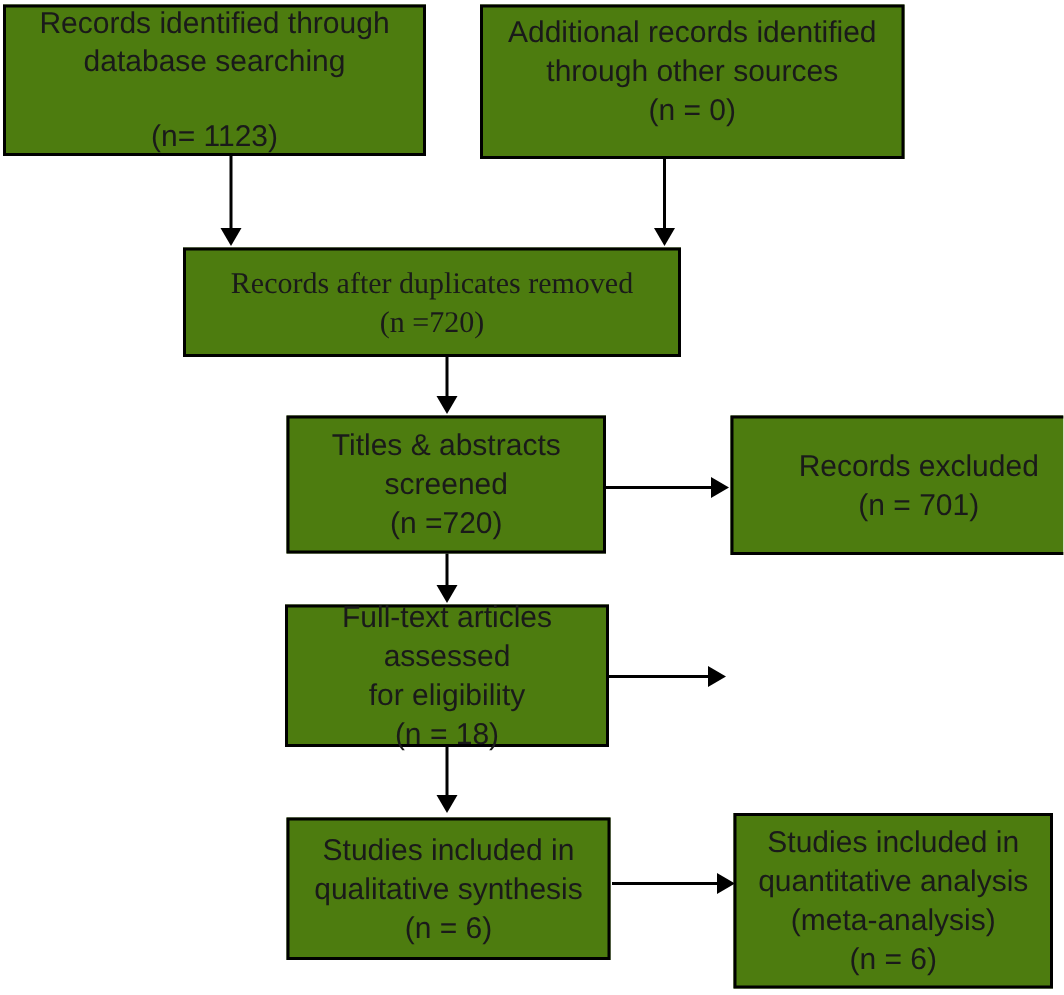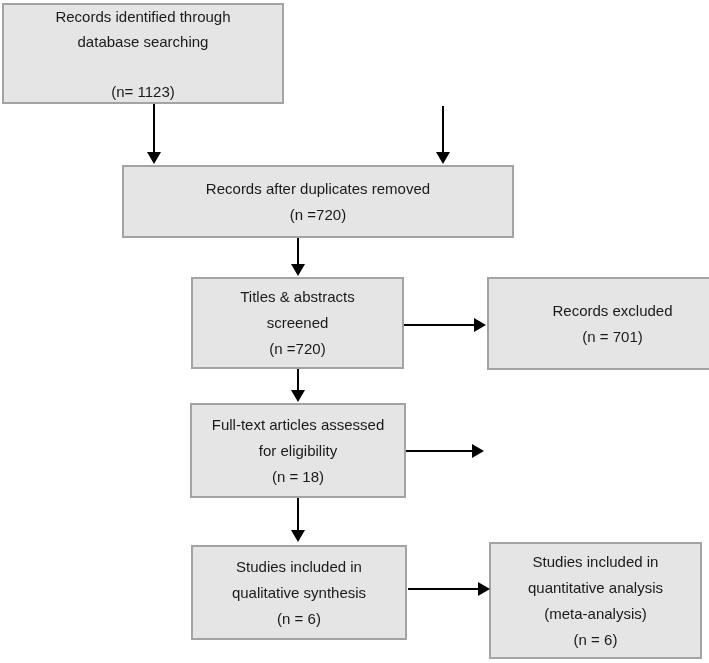--- a/index.html
+++ b/index.html
@@ -12,38 +12,38 @@
     width: 709px;
     height: 663px;
     background: #ffffff;
     font-family: "Liberation Sans", "DejaVu Sans", sans-serif;
     color: #1a1a1a;
     overflow: hidden;
   }
   .flow-box {
     position: absolute;
     box-sizing: border-box;
-    border: 2px solid #a3a3a3;
-    background: #e5e5e5;
+    border: 2px solid #000000;
+    background: #4d7c0f;
     display: flex;
     align-items: center;
     justify-content: center;
     text-align: center;
-    font-size: 15px;
+    font-size: 20px;
     line-height: 26px;
     white-space: pre-line;
   }
   .flow-box .box-text {
     white-space: pre-line;
     width: 100%;
   }
   
   #box-records-identified   { left: 2px;   top: 3px;   width: 282px; height: 101px; line-height: 25px; }
   #box-additional-records   { left: 320px; top: 3px;   width: 283px; height: 103px; padding-bottom: 14px; }
-  #box-duplicates-removed   { left: 122px; top: 165px; width: 392px; height: 73px; }
+  #box-duplicates-removed   { left: 122px; top: 165px; width: 332px; height: 73px; font-family: Liberation Serif, serif; }
   #box-titles-screened      { left: 191px; top: 277px; width: 213px; height: 92px; }
   #box-records-excluded     { left: 487px; top: 277px; width: 251px; height: 93px; }
   #box-fulltext-assessed    { left: 190px; top: 403px; width: 216px; height: 95px; }
   #box-fulltext-excluded    { left: 485px; top: 396px; width: 213px; height: 104px; }
   #box-qualitative          { left: 191px; top: 545px; width: 216px; height: 95px; }
   #box-quantitative         { left: 489px; top: 542px; width: 213px; height: 117px; }
 
   
   .arrow-line-v {
     position: absolute;
@@ -77,20 +77,25 @@
 
 <div id="canvas">
 
   <div class="flow-box" id="box-records-identified">
     <div class="box-text">Records identified through
 database searching
 
 (n= 1123)</div>
   </div>
 
+  <div class="flow-box" id="box-additional-records">
+    <div class="box-text">Additional records identified
+through other sources
+(n = 0)</div>
+  </div>
 
   <div>
     <div class="arrow-line-v" style="left:153px; top:104px; height:50px;"></div>
     <div class="arrow-head-down" style="left:147px; top:152px;"></div>
   </div>
 
   <div>
     <div class="arrow-line-v" style="left:442px; top:106px; height:48px;"></div>
     <div class="arrow-head-down" style="left:436px; top:152px;"></div>
   </div>

